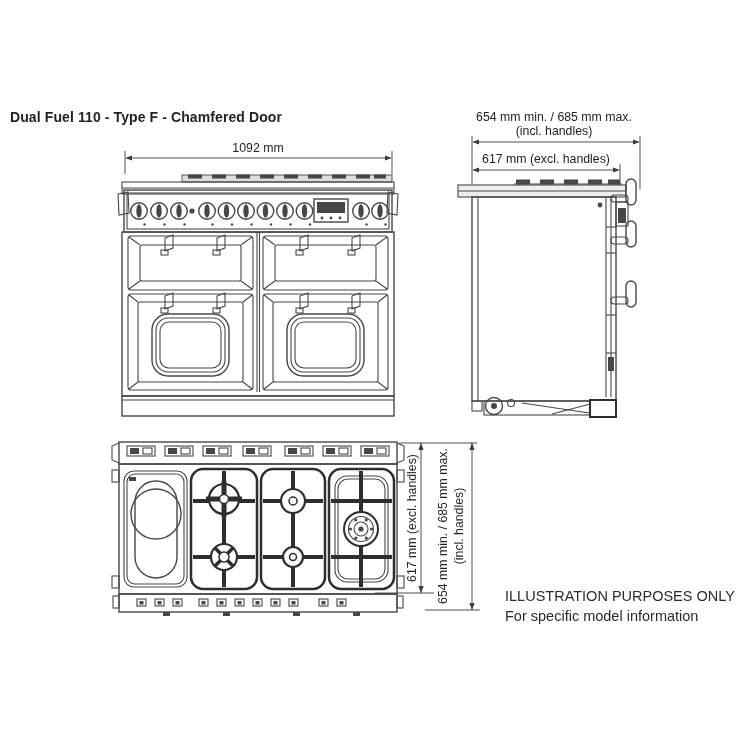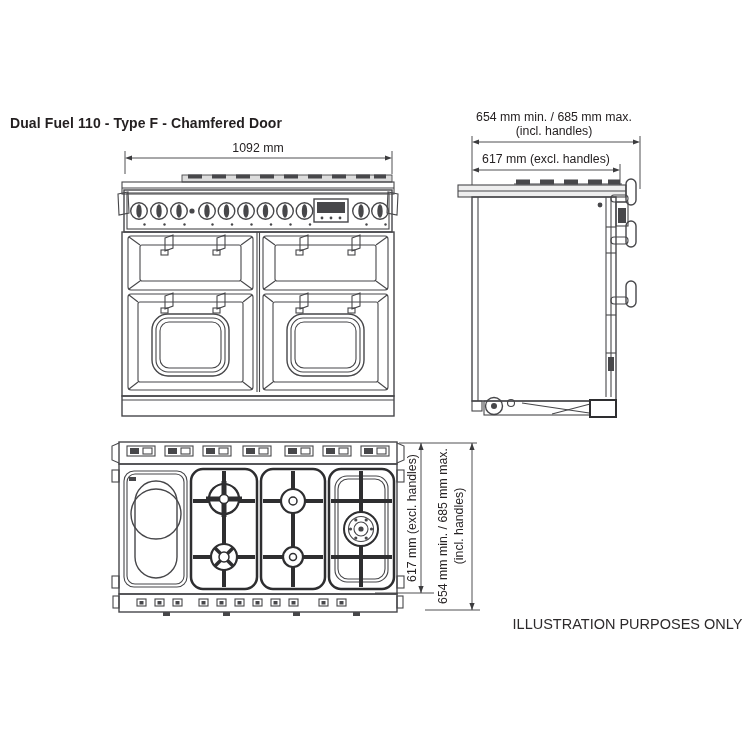--- a/index.html
+++ b/index.html
@@ -1,20 +1,20 @@
 <!DOCTYPE html>
 <html><head>
 <meta charset="utf-8">
 <style>
   html,body{margin:0;padding:0;background:#ffffff;}
   body{width:750px;height:750px;position:relative;overflow:hidden;
        font-family:"Liberation Sans",sans-serif;color:#262223;}
   .abs{position:absolute;}
-  #title{left:10px;top:109px;font-size:14px;font-weight:bold;color:#231f20;letter-spacing:.1px;margin-top:6px;}
-  #disclaimer{left:505px;top:614px;width:245px;text-align:center;
+  #title{left:10px;top:109px;font-size:14px;font-weight:bold;color:#231f20;letter-spacing:.1px;}
+  #disclaimer{left:505px;top:586px;width:245px;
               font-size:14.5px;line-height:20px;color:#2d2a2b;}
   svg{display:block;}
   svg text{font-family:"Liberation Sans",sans-serif;font-size:12.3px;fill:#262223;}
   .ln{stroke:#47474a;stroke-width:1.1;fill:none;}
   .ln2{stroke:#47474a;stroke-width:1.4;fill:none;}
   .thick{stroke:#2e2e30;stroke-width:2.5;fill:none;}
   .bar{stroke:#2e2e30;stroke-width:4;fill:none;stroke-linecap:butt;}
   .dk{fill:#47474a;stroke:none;}
   .dim{stroke:#3c3c3e;stroke-width:0.9;fill:none;}
   .arr{fill:#3c3c3e;stroke:none;}
@@ -388,13 +388,14 @@
     <polygon class="arr" points="369,13 366.4,20 371.6,20"></polygon>
     <polygon class="arr" points="369,180 366.4,173 371.6,173"></polygon>
     <line class="dim" x1="322" y1="180" x2="377" y2="180"></line>
     <text transform="translate(344 96) rotate(-90)" text-anchor="middle" font-size="12">654 mm min. / 685 mm max.</text>
     <text transform="translate(360 96) rotate(-90)" text-anchor="middle" font-size="12">(incl. handles)</text>
   </g>
 </svg>
 
 <div id="disclaimer" class="abs">
   <div>ILLUSTRATION PURPOSES ONLY</div>
+  <div>For specific model information</div>
 </div>
 
 </body></html>

